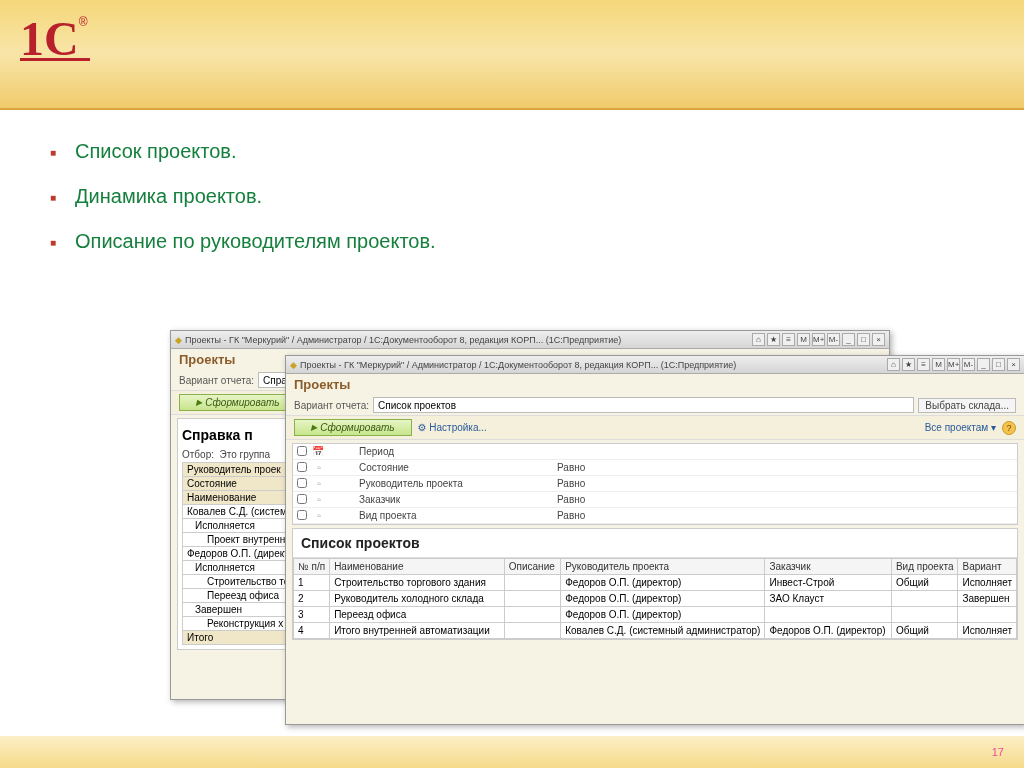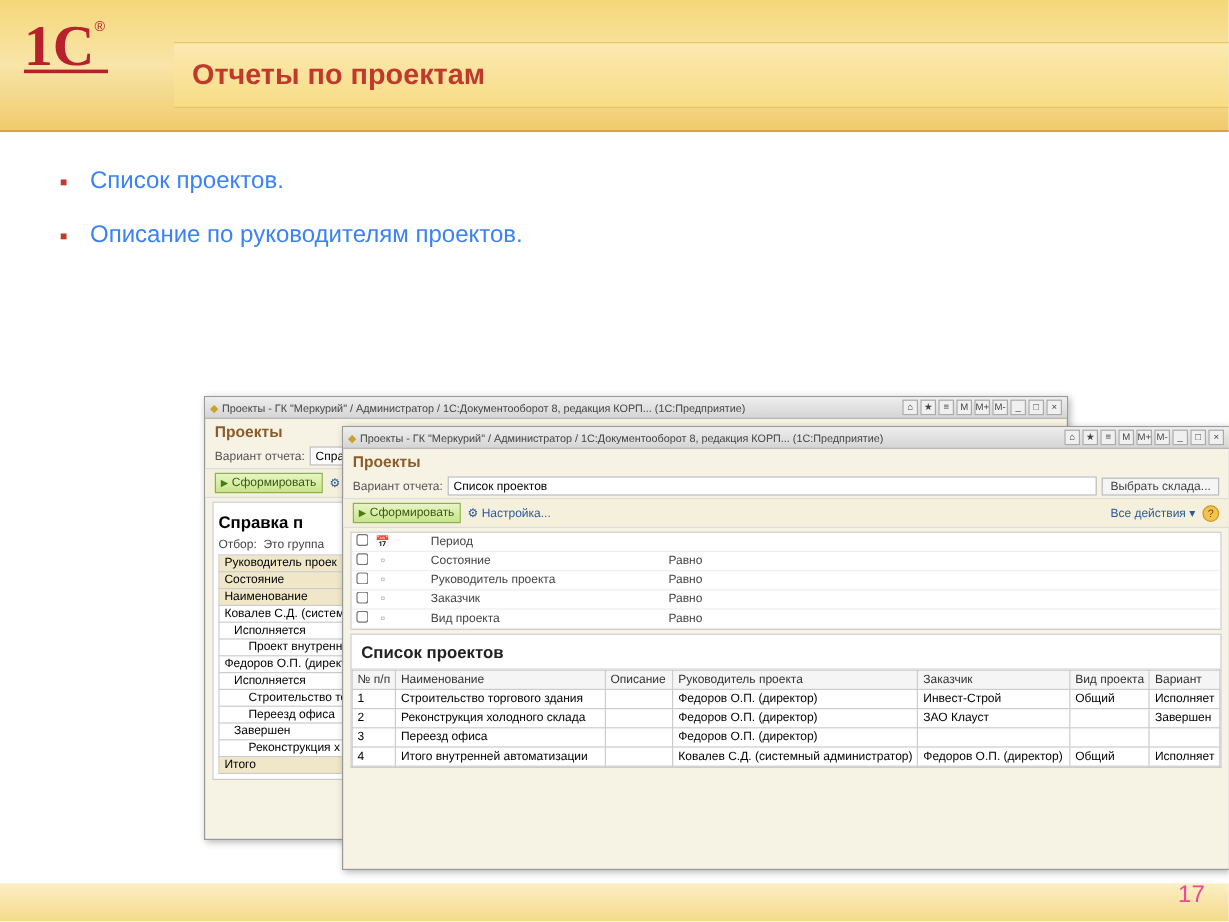--- a/index.html
+++ b/index.html
@@ -9,40 +9,40 @@
 .header-band { height: 110px; background: linear-gradient(to bottom, #f5d77a 0%, #f8e5a8 50%, #f0cb6b 100%); border-bottom: 2px solid #d9a43c; position: relative; }
 .logo { position: absolute; left: 20px; top: 15px; width: 80px; }
 .logo-text { font-size: 48px; font-weight: bold; color: #b8202c; font-family: Georgia, serif; line-height: 1; text-align: center;}
 .logo-underline { border-bottom: 3px solid #b8202c; width: 70px; margin-top: -5px;}
 .r-mark { font-size: 12px; vertical-align: top; color: #b8202c;}
 .title-bar { position: absolute; left: 145px; top: 35px; right: 0; height: 55px; background: linear-gradient(to bottom, #fbe9b0, #f8dc86); border-top: 1px solid #e8c66b; border-bottom: 1px solid #e8c66b; display: flex; align-items: center; padding-left: 15px;}
 .title-bar h1 { color: #c0392b; font-size: 24px; font-weight: bold; }
 
 
 .bullets { padding: 30px 50px 10px 50px; }
-.bullets li { list-style: none; font-size: 20px; color: #3b82f6; margin-bottom: 22px; position: relative; padding-left: 25px;}
+.bullets li { list-style: none; font-size: 20px; color: #15803d; margin-bottom: 22px; position: relative; padding-left: 25px;}
 .bullets li::before { content: "■"; color: #c0392b; position: absolute; left: 0; font-size: 10px; top: 7px;}
 
 
 .stack { position: absolute; left: 170px; top: 330px; }
 
 
 .win { position: absolute; background: #f7f3e4; border: 1px solid #999; box-shadow: 2px 2px 6px rgba(0,0,0,0.3); font-size: 10px; }
 .win1 { left: 0; top: 0; width: 720px; height: 370px; }
 .win2 { left: 115px; top: 25px; width: 740px; height: 370px; }
 .win-titlebar { height: 18px; background: linear-gradient(to bottom, #eee, #d5d5d5); display: flex; align-items: center; padding: 0 4px; font-size: 9px; color: #444; border-bottom: 1px solid #aaa;}
 .win-titlebar .t-left { flex: 1; white-space: nowrap; overflow: hidden;}
 .win-titlebar .tb-icons { display:flex; gap:2px; }
 .win-titlebar .tb-icons span { display:inline-block; width:13px; height:13px; border:1px solid #aaa; background:#f0f0f0; font-size:8px; text-align:center; line-height:11px;}
 .module-title { padding: 3px 8px; font-size: 13px; color: #8b5c2a; font-weight: bold; }
 .variant-row { padding: 2px 8px; display:flex; align-items:center; gap:4px; font-size:10px; color:#555;}
 .variant-row input { flex:1; height:16px; border:1px solid #bbb; padding:0 4px; font-size:10px; background:#fff;}
 .variant-btn { border:1px solid #bbb; background:#f5f5f5; padding:1px 6px; font-size:10px; color:#444;}
 .action-row { padding: 3px 8px; display:flex; align-items:center; gap:6px; border-top:1px solid #ddd; border-bottom:1px solid #ddd; background:#f5f0db;}
-.btn-form { background: linear-gradient(to bottom,#e7f5c6,#c7e58c); border:1px solid #8bb14c; padding:2px 4px; font-size:10px; color:#3a5a10; display:flex; align-items:center; gap:3px;}
+.btn-form { background: linear-gradient(to bottom,#e7f5c6,#c7e58c); border:1px solid #8bb14c; padding:2px 16px; font-size:10px; color:#3a5a10; display:flex; align-items:center; gap:3px;font-style:italic;}
 .btn-form::before { content:"▶"; color:#4a7a10; font-size:8px;}
 .link-set { color:#2a5a9c; font-size:10px;text-align:center; }
 .all-actions { margin-left:auto; color:#2a5a9c; font-size:10px;}
 .help { width:14px; height:14px; border-radius:50%; background:#f5c24c; border:1px solid #c99a2a; text-align:center; font-size:9px; line-height:12px; color:#6a4a10;}
 
 .filter-block { background:#fff; margin:3px 6px; border:1px solid #ccc; }
 .filter-row { display:flex; border-bottom:1px solid #eee; height:16px; align-items:center; font-size:10px; color:#444;}
 .filter-row .chk { width:18px; text-align:center;}
 .filter-row .ico { width:16px; text-align:center; color:#888;}
 .filter-row .lbl { width:200px; padding-left:2px;margin-left:30px;}
@@ -60,39 +60,37 @@
 .tbl .c-cust{width:130px;}
 .tbl .c-type{width:50px;}
 
 .report-block-1 { background:#fff; margin:3px 6px; border:1px solid #ccc; padding:4px;}
 .rb1-title {font-size:14px; font-weight:bold; padding:4px 0;}
 .rb1-sub {font-size:10px; color:#444; padding:2px 0;}
 .tbl1 { width:100%; border-collapse:collapse; font-size:10px;}
 .tbl1 td{border:1px solid #ccc; padding:1px 4px;}
 .tbl1 .hdr{background:#f0e6c8;}
 
-.pagenum { position:absolute; right:20px; bottom:10px; color:#ec4899; font-size:20px; }
+.pagenum { position:absolute; right:20px; bottom:10px; color:#ec4899; font-size:11px; }
 .footer-band { position:absolute; left:0; bottom:0; right:0; height:32px; background:linear-gradient(to bottom,#fcefc6,#f5da8a);}
 input[type=checkbox]{width:10px;height:10px;}
 </style>
 </head>
 <body>
 
 <div class="header-band">
   <div class="logo">
     <span class="logo-text">1C</span><span class="r-mark">®</span>
     <div class="logo-underline"></div>
   </div>
-  <div class="title-bar">
-    <h1>Отчеты по проектам</h1>
-  </div>
 </div>
 
 <ul class="bullets">
   <li>Список проектов.</li>
+  <li>Динамика проектов.</li>
   <li>Описание по руководителям проектов.</li>
 </ul>
 
 <div class="stack">
 
   <div class="win win1">
     <div class="win-titlebar">
       <span style="color:#c9a227;margin-right:3px;">◆</span>
       <span class="t-left">Проекты - ГК "Меркурий" / Администратор / 1С:Документооборот 8, редакция КОРП... (1С:Предприятие)</span>
       <span class="tb-icons">
@@ -183,21 +181,21 @@
     </div>
     <div class="module-title">Проекты</div>
     <div class="variant-row">
       <span>Вариант отчета:</span>
       <input value="Список проектов" style="">
       <button class="variant-btn">Выбрать склада...</button>
     </div>
     <div class="action-row">
       <button class="btn-form">Сформировать</button>
       <span class="link-set">⚙ <span>Настройка...</span></span>
-      <span class="all-actions">Все действия ▾</span>
+      <span class="all-actions">Все проектам ▾</span>
       <span class="help">?</span>
     </div>
 
     <div class="filter-block">
       <div class="filter-row">
           <span class="chk"><input type="checkbox" style=""></span>
           <span class="ico">📅</span>
           <span class="lbl">Период</span>
           <span class="op"></span>
         </div>
@@ -244,21 +242,21 @@
               <td>1</td>
               <td>Строительство торгового здания</td>
               <td></td>
               <td>Федоров О.П. (директор)</td>
               <td>Инвест-Строй</td>
               <td>Общий</td>
               <td>Исполняет</td>
             </tr>
         <tr>
               <td>2</td>
-              <td>Реконструкция холодного склада</td>
+              <td>Руководитель холодного склада</td>
               <td></td>
               <td>Федоров О.П. (директор)</td>
               <td>ЗАО Клауст</td>
               <td></td>
               <td>Завершен</td>
             </tr>
         <tr>
               <td>3</td>
               <td>Переезд офиса</td>
               <td></td>

